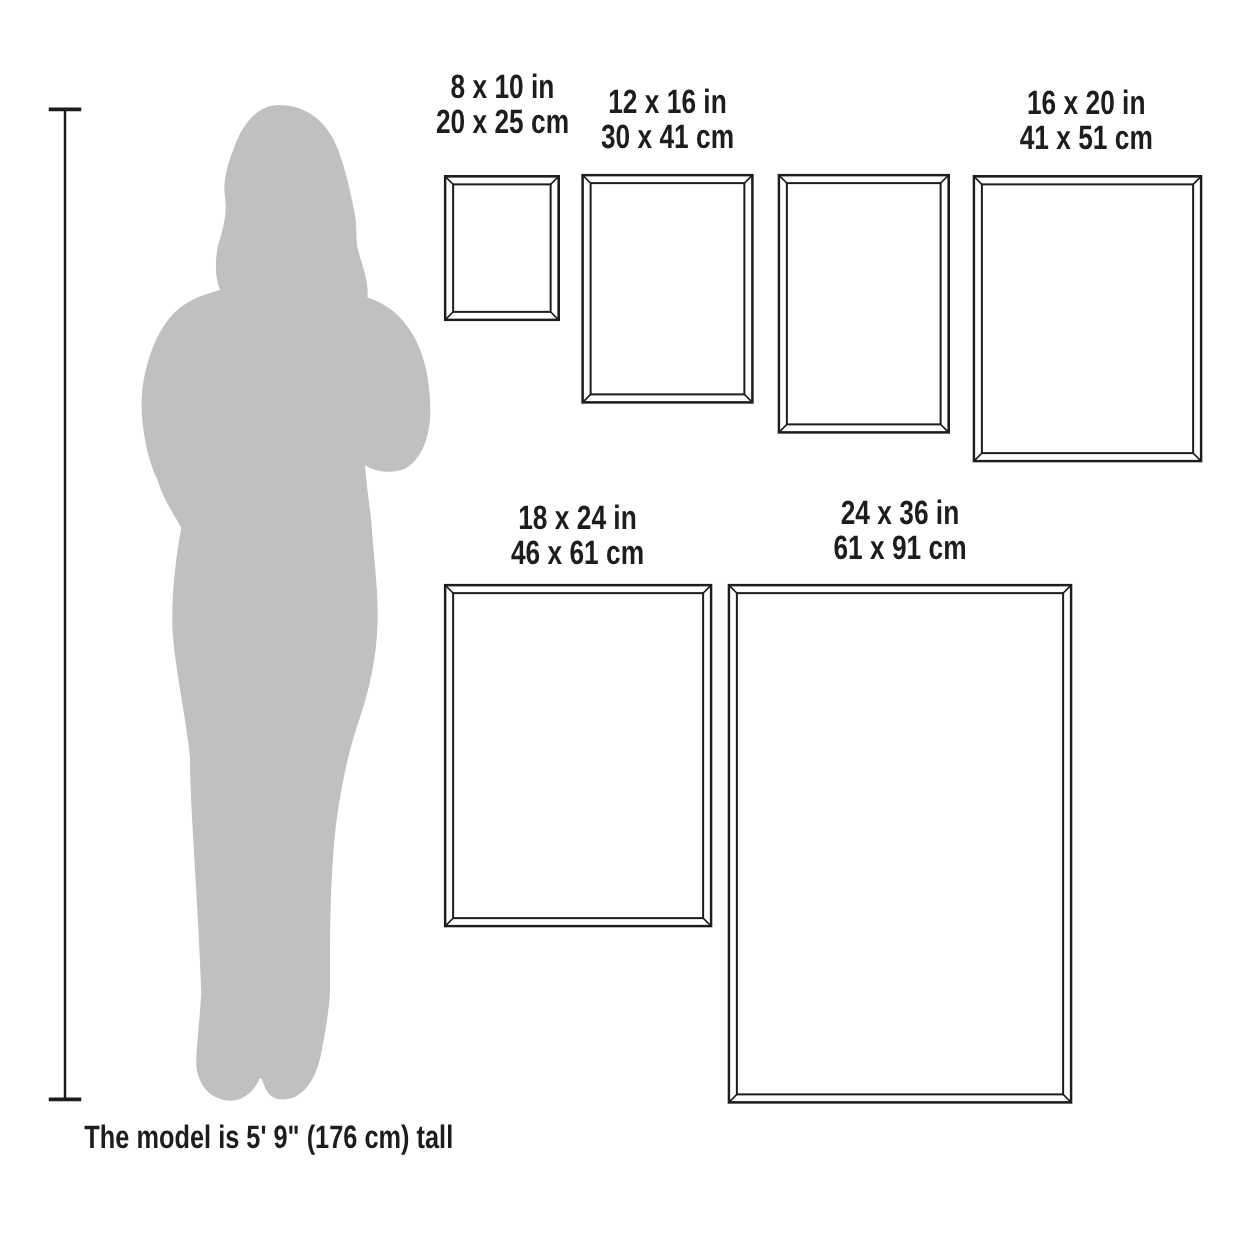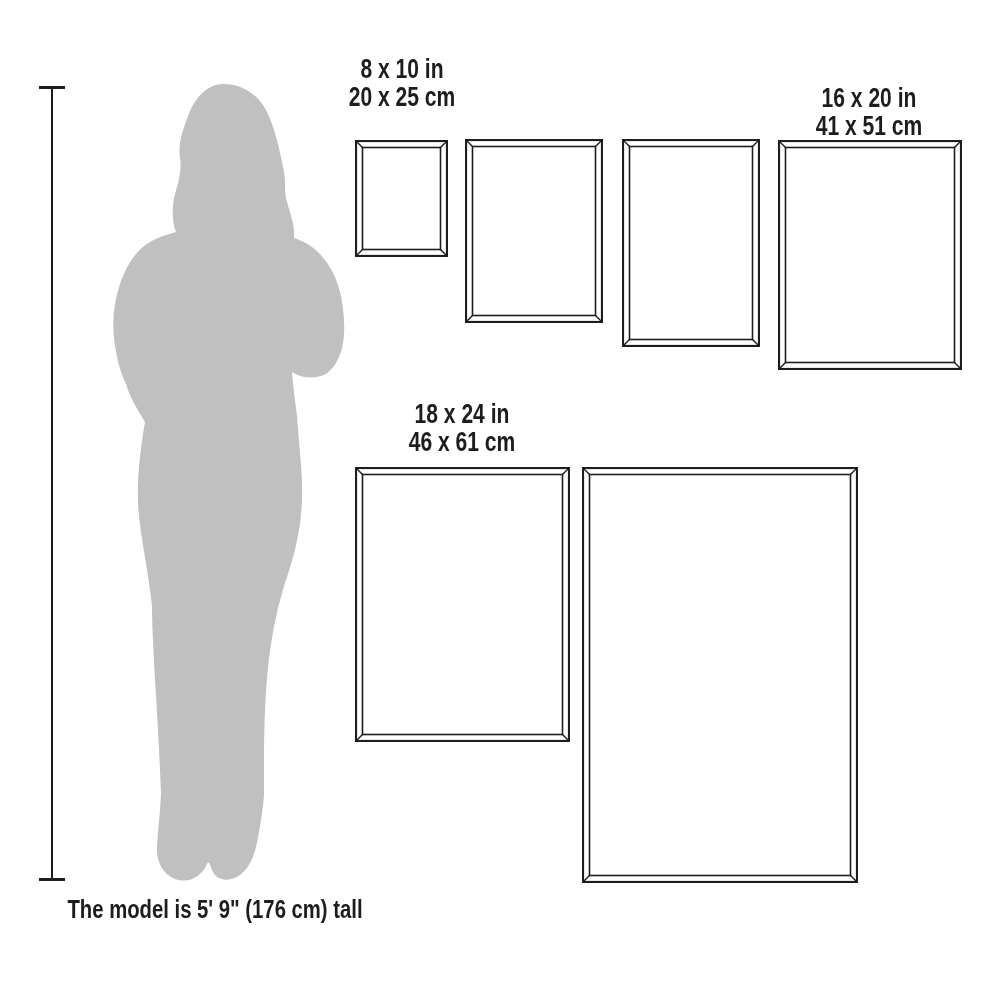--- a/index.html
+++ b/index.html
@@ -75,21 +75,25 @@
              C 82 142 82 130 84 118
              C 88 104 92 92 90 78
              C 88 64 92 52 98 36
              C 104 20 116 4 133 4 Z" fill="#c0c0c0"></path>
   </svg>
 
   <div class="flabel" style="left:402px;top:55px">
     <div class="cond">8 x 10 in</div>
     <div class="cond">20 x 25 cm</div>
   </div>
-  <div class="flabel" style="left:869px;top:84px">
+  <div class="flabel" style="left:534px;top:67px">
+    <div class="cond">12 x 16 in</div>
+    <div class="cond">30 x 41 cm</div>
+  </div>
+  <div class="flabel" style="left:869px;top:68px">
     <div class="cond">16 x 20 in</div>
     <div class="cond">41 x 51 cm</div>
   </div>
 
   <svg class="frame" style="left:355px;top:140px" width="93" height="117">
     <rect class="fo" x="1" y="1" width="91" height="115"></rect>
     <rect class="fi" x="7.5" y="7.5" width="78" height="102"></rect>
     <line x1="1.5" y1="1.5" x2="8" y2="8"></line>
       <line x1="91.5" y1="1.5" x2="85" y2="8"></line>
     <line x1="1.5" y1="115.5" x2="8" y2="109"></line>
@@ -120,20 +124,24 @@
     <line x1="1.5" y1="1.5" x2="8" y2="8"></line>
       <line x1="182.5" y1="1.5" x2="176" y2="8"></line>
     <line x1="1.5" y1="228.5" x2="8" y2="222"></line>
       <line x1="182.5" y1="228.5" x2="176" y2="222"></line>
   </svg>
 
   <div class="flabel" style="left:462px;top:400px">
     <div class="cond">18 x 24 in</div>
     <div class="cond">46 x 61 cm</div>
   </div>
+  <div class="flabel" style="left:720px;top:396px">
+    <div class="cond">24 x 36 in</div>
+    <div class="cond">61 x 91 cm</div>
+  </div>
 
   <svg class="frame" style="left:355px;top:467px" width="215" height="275">
     <rect class="fo" x="1" y="1" width="213" height="273"></rect>
     <rect class="fi" x="7.5" y="7.5" width="200" height="260"></rect>
     <line x1="1.5" y1="1.5" x2="8" y2="8"></line>
       <line x1="213.5" y1="1.5" x2="207" y2="8"></line>
     <line x1="1.5" y1="273.5" x2="8" y2="267"></line>
       <line x1="213.5" y1="273.5" x2="207" y2="267"></line>
   </svg>
 

